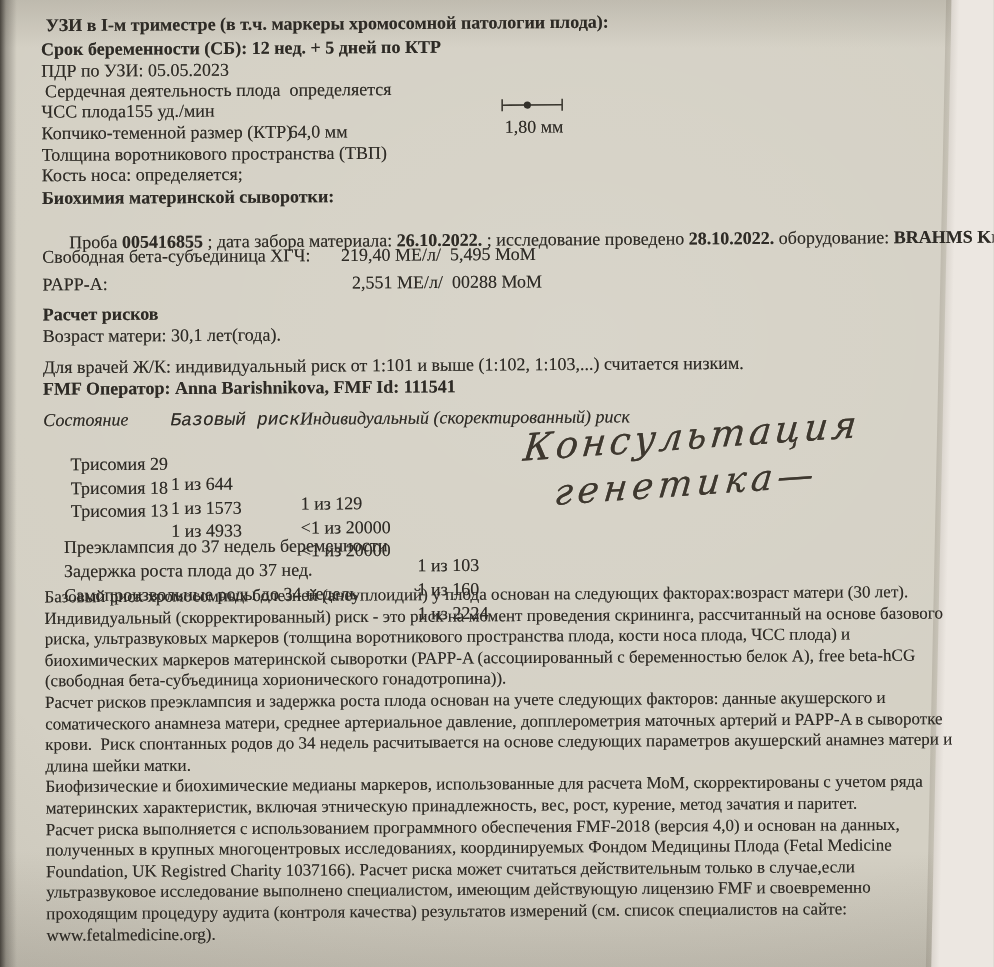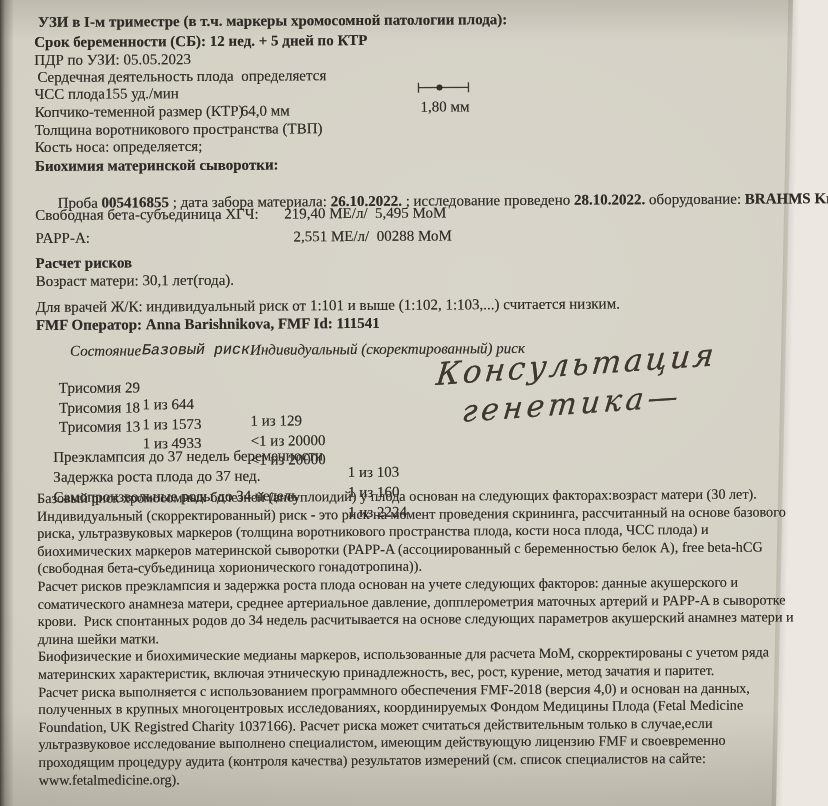--- a/index.html
+++ b/index.html
@@ -91,21 +91,21 @@
     <div class="val" style="top:195px;left:249px;">219,40 МЕ/л/  5,495 МоМ</div>
 
     <div class="line" style="top:218px;">PAPP-A:</div>
     <div class="val" style="top:218px;left:258px;">2,551 МЕ/л/  00288 МоМ</div>
 
     <div class="line b" style="top:243px;">Расчет рисков</div>
     <div class="line" style="top:261px;">Возраст матери: 30,1 лет(года).</div>
     <div class="line" style="top:287px;">Для врачей Ж/К: индивидуальный риск от 1:101 и выше (1:102, 1:103,...) считается низким.</div>
     <div class="line b" style="top:305px;">FMF Оператор: Anna Barishnikova, FMF Id: 111541</div>
 
-    <div class="line i" style="top:331px;margin-left:34px;">Состояние</div>
+    <div class="line i" style="top:331px;">Состояние</div>
     <div class="val i" style="top:331px;left:106px;font-family:Liberation Mono, monospace;">Базовый риск</div>
     <div class="val i" style="top:331px;left:214px;">Индивидуальный (скоректированный) риск</div>
 
     <div class="line" style="top:351px;">
       <span>Трисомия 29</span>
       <span class="val" style="left:106px;">1 из 644</span>
       <span class="val" style="left:214px;">1 из 129</span>
     </div>
     <div class="line" style="top:371px;">
       <span>Трисомия 18</span>

